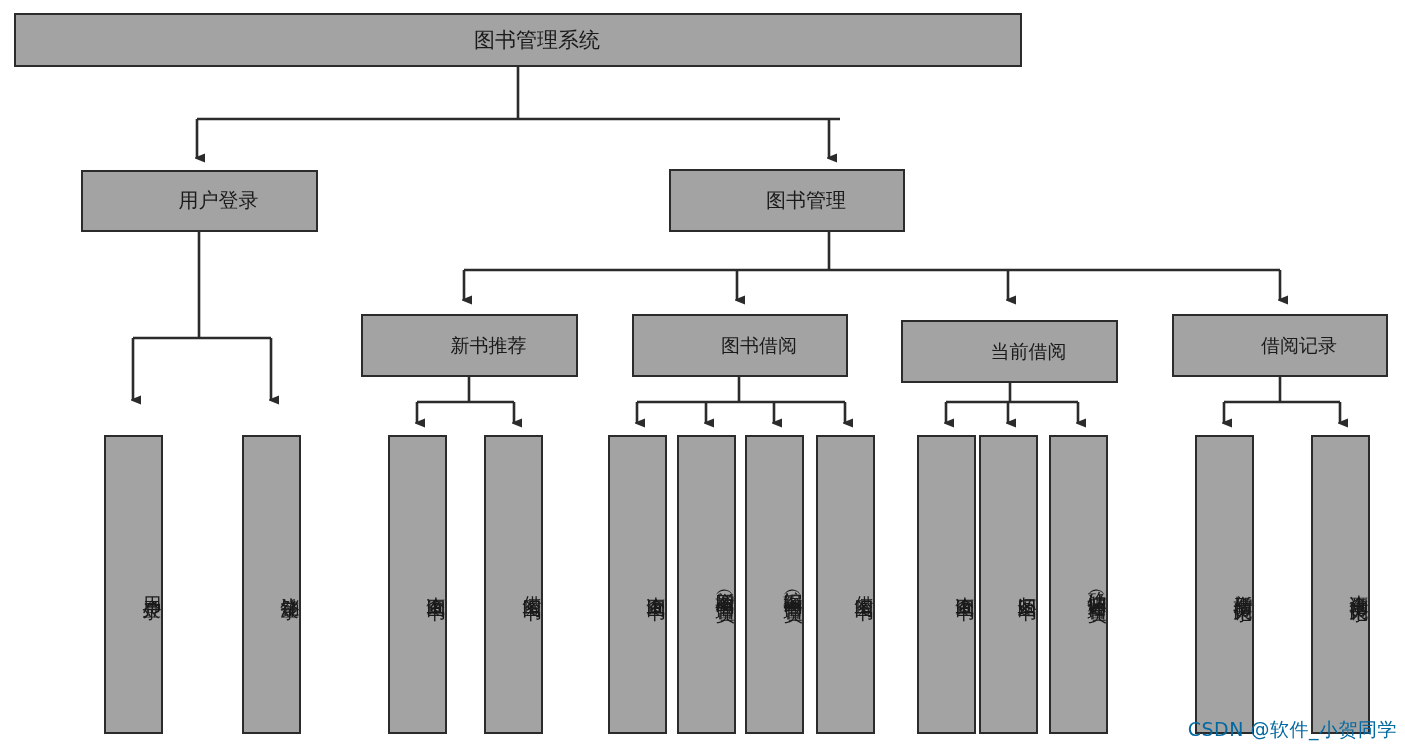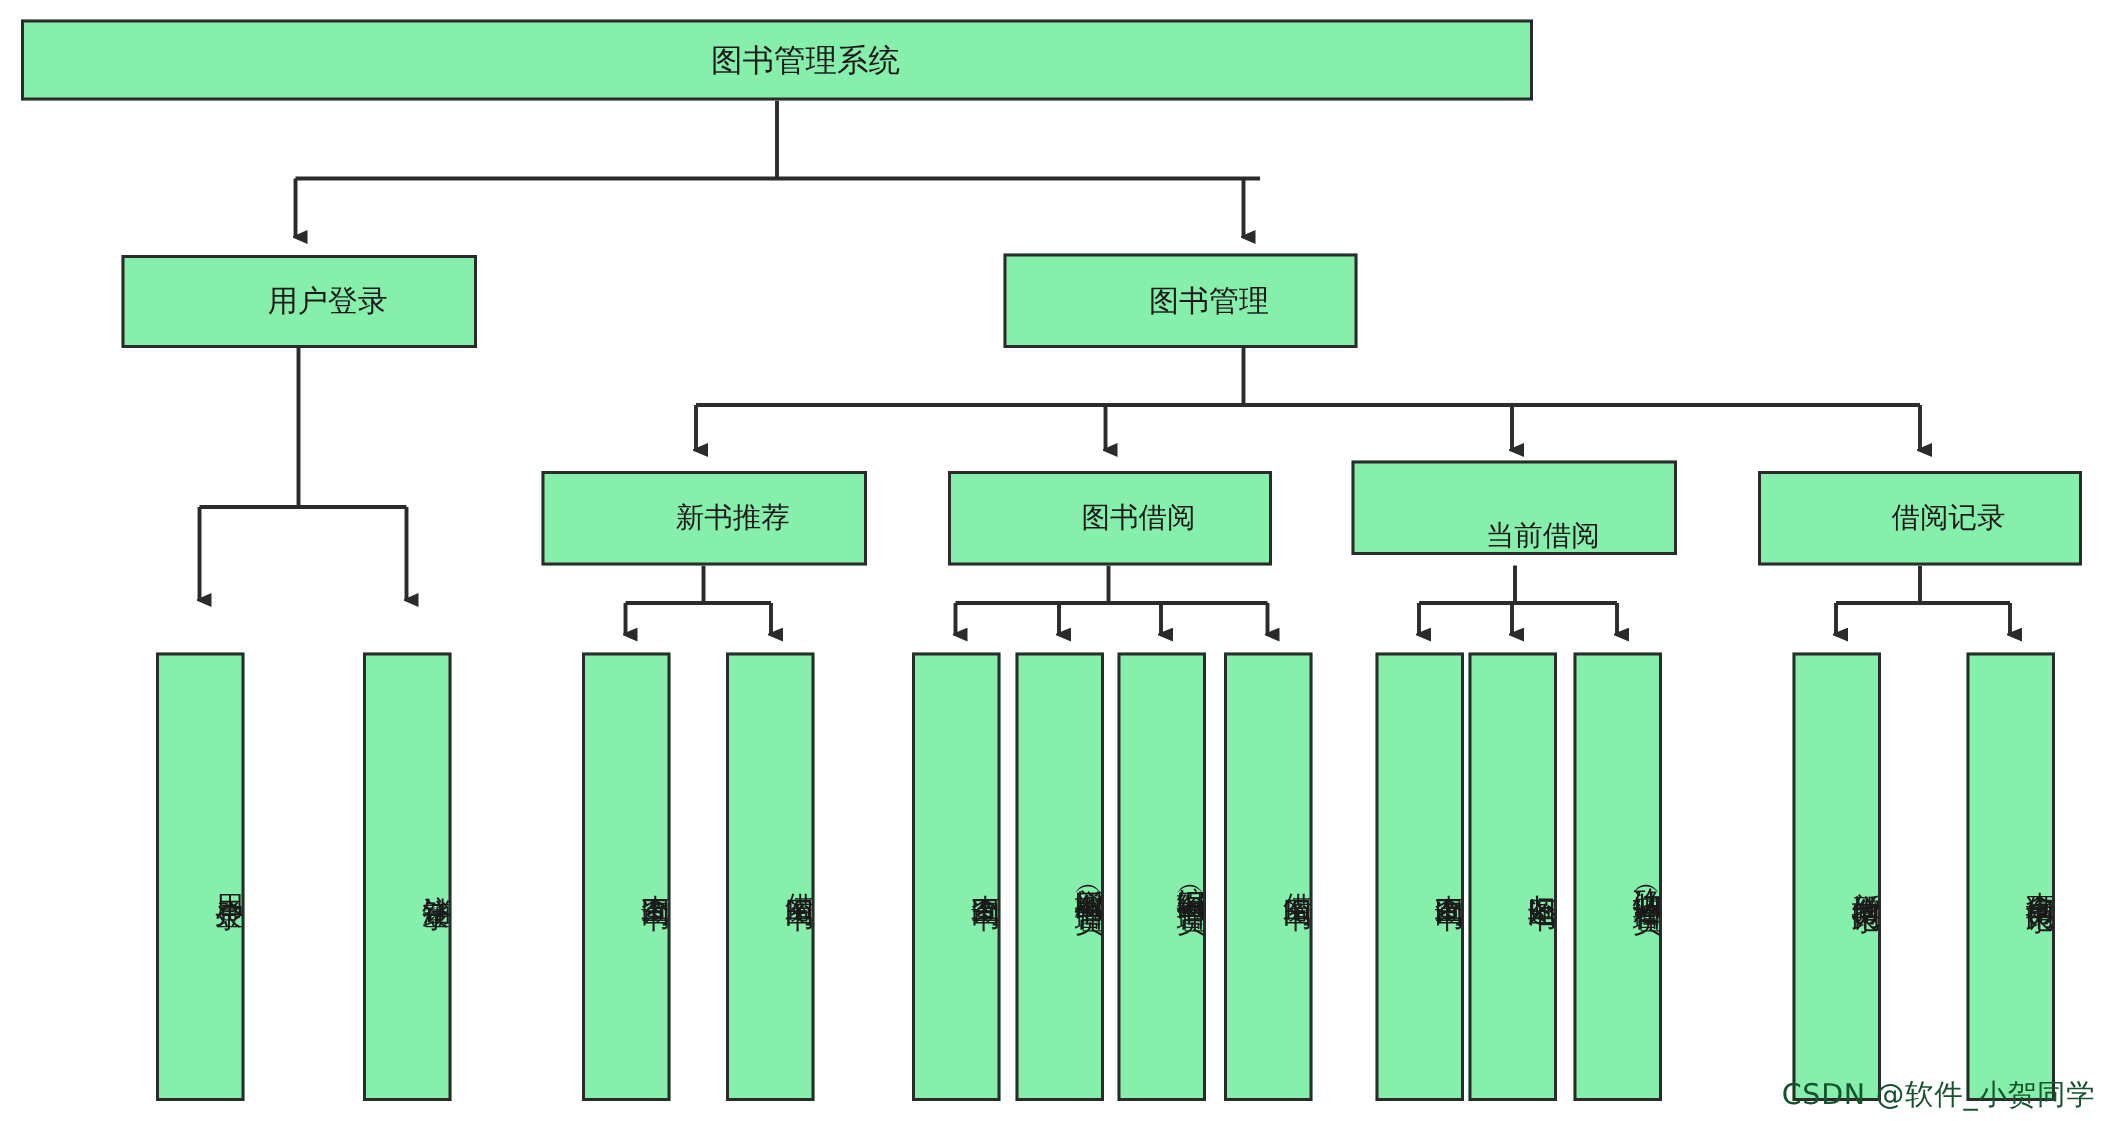--- a/index.html
+++ b/index.html
@@ -21,21 +21,21 @@
   #diagram-svg {
     position: absolute;
     left: 0;
     top: 0;
     width: 1405px;
     height: 747px;
   }
   .node {
     position: absolute;
     box-sizing: border-box;
-    background: #86efac;
+    background: #a3a3a3;
     border: 2px solid #2b2b2b;
     display: flex;
     align-items: center;
     justify-content: center;
     color: #1a1a1a;
     line-height: 1.18;
     padding-left: 38px;
   }
   .node .label {
     display: block;
@@ -67,21 +67,21 @@
     margin-top: 58px;
   }
   .node.leaf.tall .label {
     margin-top: 0px;
   }
   #watermark {
     position: absolute;
     right: 8px;
     bottom: 4px;
     font-size: 19px;
-    color: #14532d;
+    color: #0369a1;
     letter-spacing: 0.5px;
     white-space: nowrap;
     pointer-events: none;
   }
 </style>
 </head>
 <body>
 
 <div id="diagram-root">
 
@@ -145,21 +145,21 @@
   <div class="node level2" style="left:669px; top:169px; width:236px; height:63px;">
     <span class="label">图书管理</span>
   </div>
 
   <div class="node level3" style="left:632px; top:314px; width:216px; height:63px;">
     <span class="label">图书借阅</span>
   </div>
   <div class="node level3" style="left:361px; top:314px; width:217px; height:63px;">
     <span class="label">新书推荐</span>
   </div>
-  <div class="node level3" style="left:901px; top:307px; width:217px; height:63px;align-items:flex-end;">
+  <div class="node level3" style="left:901px; top:320px; width:217px; height:63px;">
     <span class="label">当前借阅</span>
   </div>
   <div class="node level3" style="left:1172px; top:314px; width:216px; height:63px;">
     <span class="label">借阅记录</span>
   </div>
 
   <div class="node leaf mid" style="left:104px; top:435px; width:59px; height:299px;">
     <span class="label" style="margin-top: 137.5px;">用户登录</span>
   </div>
   <div class="node leaf mid" style="left:242px; top:435px; width:59px; height:299px;">

